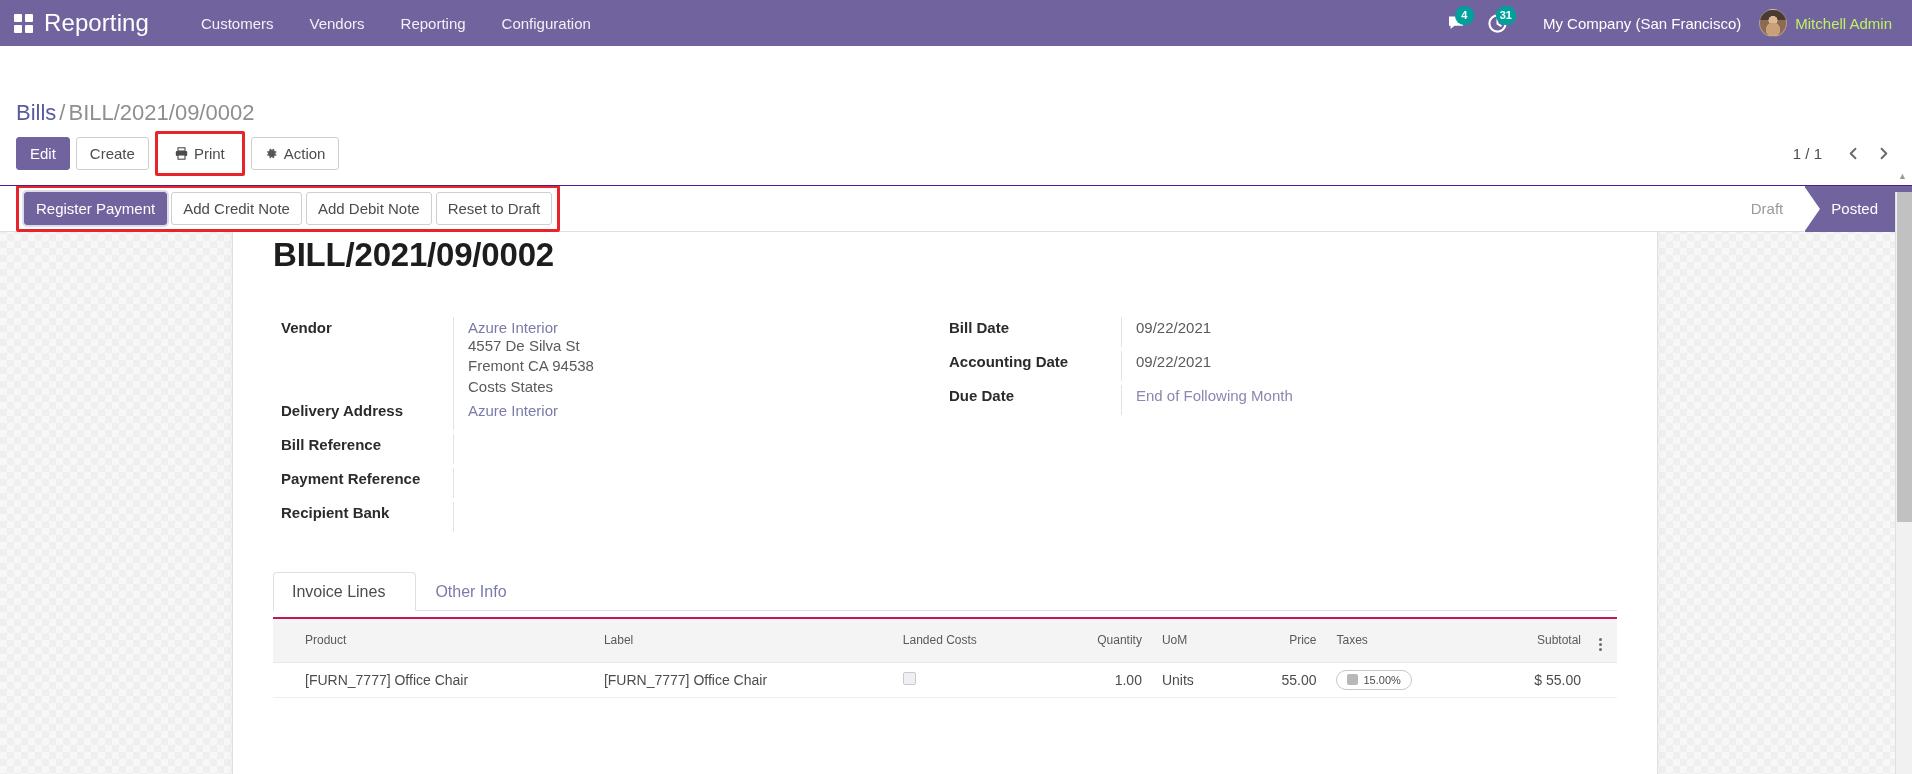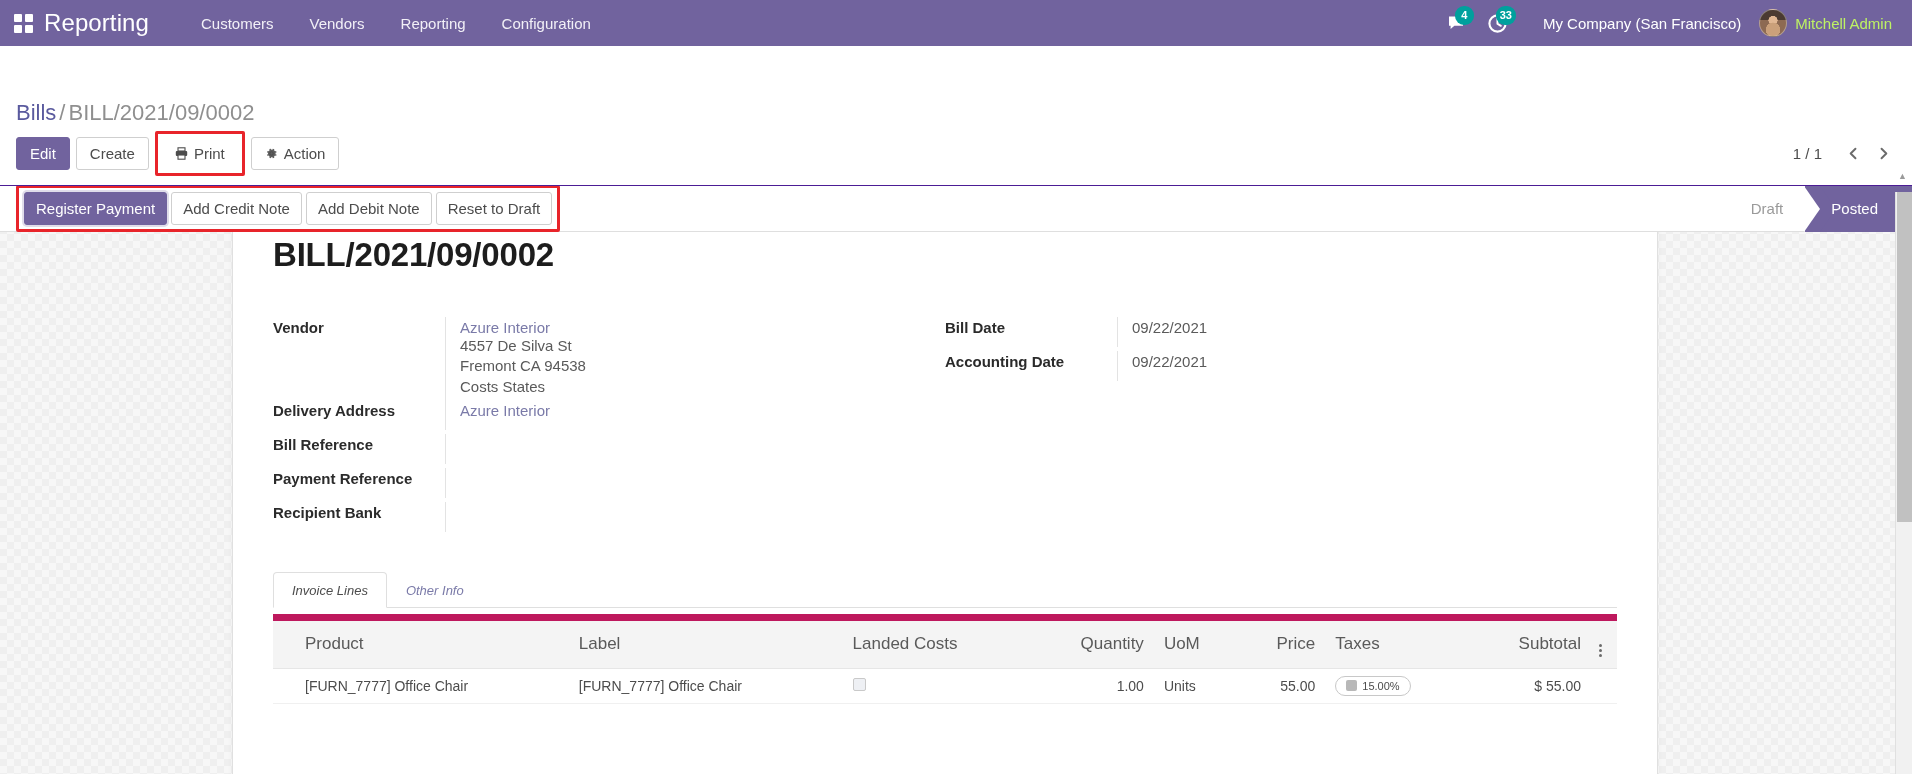--- a/index.html
+++ b/index.html
@@ -295,21 +295,21 @@
   }
   .doc-title {
     font-size: 33px;
     font-weight: 700;
     color: #1d1d1d;
     letter-spacing: -0.2px;
     margin: 0 0 44px 0;
     line-height: 1.05;
   }
 
-  .form-cols { display: flex; }
+  .form-cols { display: flex; margin-left: 8px; }
   .form-col { width: 50%; padding-right: 60px; }
   .fgroup { display: flex; flex-direction: column; }
   .frow {
     display: flex;
     align-items: flex-start;
     min-height: 34px;
   }
   .flabel {
     width: 172px;
     flex: none;
@@ -333,50 +333,49 @@
 
   
   .tabs-wrap { margin-top: 36px; }
   .tabs {
     display: flex;
     align-items: flex-end;
     border-bottom: 1px solid #dfdfdf;
     padding-left: 0;
   }
   .tab {
-    font-size: 13px;
-    padding: 10px 18px 9px 18px;
+    font-size: 16px;
+    padding: 10px 30px 9px 18px;
     cursor: pointer;
     color: #7a7aa8;
     border: 1px solid transparent;
     border-radius: 4px 4px 0 0;
     margin-bottom: -1px;
     white-space: nowrap;
-    font-style: italic;
   }
   .tab.active {
     color: #4c4c4c;
     background: #ffffff;
     border-color: #dfdfdf #dfdfdf #ffffff #dfdfdf;
   }
 
   
   .lines-table {
     width: 100%;
     border-collapse: collapse;
     font-size: 14px;
     margin-top: 6px;
   }
   .lines-table thead th {
     background: #f4f4f4;
-    border-top: 7px solid #be185d;
+    border-top: 2px solid #be185d;
     border-bottom: 1px solid #e6e6e6;
     color: #5a5a5a;
     font-weight: 400;
-    font-size: 17px;
+    font-size: 12px;
     padding: 11px 10px;
     text-align: left;
     white-space: nowrap;
     position: relative;
   }
   .lines-table thead th.num { text-align: right; }
   .lines-table thead th.optcol {
     width: 26px;
     padding-left: 0; padding-right: 8px;
     text-align: center;
@@ -482,21 +481,21 @@
         <path d="M3 3.6h14v9.2H8.4L4.6 16v-3.2H3z" fill="#ffffff"></path>
       </svg>
       <span class="badge">4</span>
     </div>
 
     <div class="sys-icon">
       <svg width="21" height="21" viewBox="0 0 21 21" aria-hidden="true">
         <path d="M10.5 2.4a8.1 8.1 0 1 0 8.1 8.1" fill="none" stroke="#ffffff" stroke-width="2.1" stroke-linecap="round"></path>
         <path d="M10.5 5.6v5.2l3.3 2" fill="none" stroke="#ffffff" stroke-width="2" stroke-linecap="round"></path>
       </svg>
-      <span class="badge">33</span>
+      <span class="badge">31</span>
     </div>
 
     <div class="company-name">My Company (San Francisco)</div>
 
     <div class="user-menu">
       <div class="avatar"></div>
       <span class="user-name">Mitchell Admin</span>
     </div>
 
   </div>
@@ -629,20 +628,26 @@
           <div class="frow">
             <div class="flabel">Bill Date</div>
             <div class="fvalue">09/22/2021</div>
           </div>
 
           <div class="frow">
             <div class="flabel">Accounting Date</div>
             <div class="fvalue">09/22/2021</div>
           </div>
 
+          <div class="frow">
+            <div class="flabel">Due Date</div>
+            <div class="fvalue">
+              <span class="muted-link">End of Following Month</span>
+            </div>
+          </div>
 
         </div>
       </div>
 
     </div>
 
     <div class="tabs-wrap">
       <div class="tabs">
         <div class="tab active">Invoice Lines</div>
         <div class="tab">Other Info</div>

